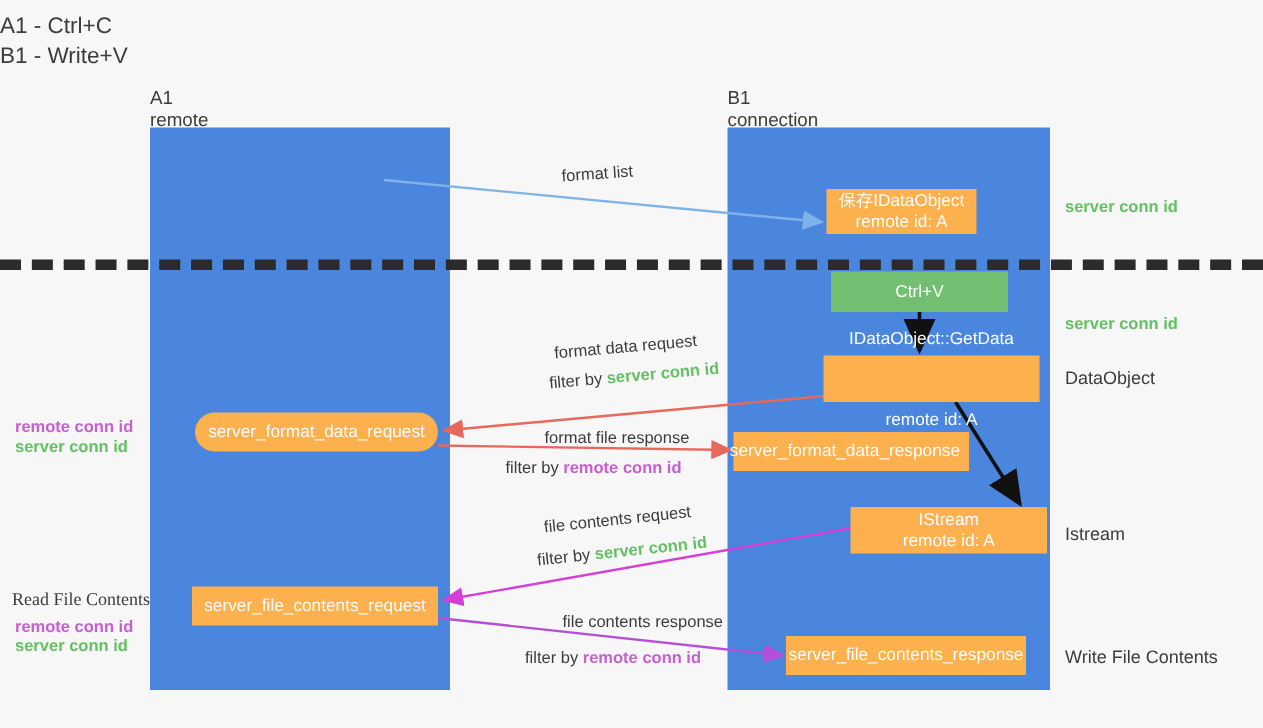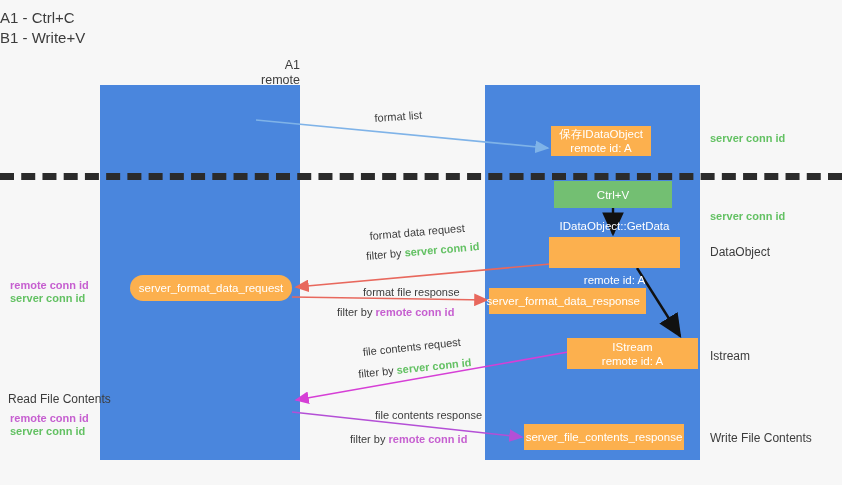--- a/index.html
+++ b/index.html
@@ -28,21 +28,21 @@
     left: 0; top: 8px;
     width: 842px;
     text-align: left;
     font-size: 15px;
     line-height: 20px;
     color: #3c3c3c;
   }
 
   
   .col-header {
-    text-align: right;
+    text-align: left;
     font-size: 12.5px;
     line-height: 15px;
     color: #3c3c3c;
   }
   #hdr-a1 { left: 100px; top: 58px; width: 200px; }
   #hdr-b1 { left: 485px; top: 58px; width: 215px; }
 
   
   .lane {
     background: #4a86dd;
@@ -105,20 +105,24 @@
 
   <div class="abs" id="title">
     <div>A1 - Ctrl+C</div>
     <div>B1 - Write+V</div>
   </div>
 
   <div class="abs col-header" id="hdr-a1">
     <div>A1</div>
     <div>remote</div>
   </div>
+  <div class="abs col-header" id="hdr-b1">
+    <div>B1</div>
+    <div>connection</div>
+  </div>
 
   <div class="abs lane" id="lane-a1"></div>
   <div class="abs lane" id="lane-b1"></div>
 
   <svg class="abs" id="wires" viewBox="0 0 842 485" xmlns="http://www.w3.org/2000/svg">
     <defs>
       <marker id="ah-blue" markerWidth="9" markerHeight="8" refX="8" refY="4" orient="auto">
         <path d="M0,0 L9,4 L0,8 z" fill="#7fb3e8"></path>
       </marker>
       <marker id="ah-red" markerWidth="9" markerHeight="8" refX="8" refY="4" orient="auto">
@@ -150,31 +154,34 @@
     <line x1="292" y1="412" x2="522" y2="437" stroke="#b44fd6" stroke-width="1.6" marker-end="url(#ah-purple)"></line>
   </svg>
 
   <div class="abs" id="separator"></div>
 
 
   <div class="abs node orange" style="left:130px; top:275px; width:162px; height:26px;border-radius:13px;">
     <span>server_format_data_request</span>
   </div>
 
+  <div class="abs node orange" style="left:128px; top:391px; width:164px; height:26px;">
+    <span>server_file_contents_request</span>
+  </div>
 
   <div class="abs node orange" style="left:551px; top:126px; width:100px; height:30px;">
     <span>保存IDataObject</span>
     <span class="l2">remote id: A</span>
   </div>
 
   <div class="abs node green" style="left:554px; top:181px; width:118px; height:27px;">
     <span>Ctrl+V</span>
   </div>
 
-  <div class="abs node orange" style="left:549px; top:237px; width:131px; height:31px;gap:40px;">
+  <div class="abs node orange" style="left:549px; top:237px; width:144px; height:31px;gap:40px;">
     <span>IDataObject::GetData</span>
     <span class="l2">remote id: A</span>
   </div>
 
   <div class="abs node orange" style="left:489px; top:288px; width:157px; height:26px;align-items:flex-end;">
     <span>server_format_data_response</span>
   </div>
 
   <div class="abs node orange" style="left:567px; top:338px; width:131px; height:31px;">
     <span>IStream</span>
@@ -209,17 +216,17 @@
 
   <div class="abs conn-line green-txt" style="left:710px; top:132px;">server conn id</div>
   <div class="abs conn-line green-txt" style="left:710px; top:210px;">server conn id</div>
   <div class="abs side-note" style="left:710px; top:245px;">DataObject</div>
   <div class="abs side-note" style="left:710px; top:349px;">Istream</div>
   <div class="abs side-note" style="left:710px; top:431px;">Write File Contents</div>
 
   <div class="abs conn-line purple-txt" style="left:10px; top:279px;">remote conn id</div>
   <div class="abs conn-line green-txt" style="left:10px; top:292px;">server conn id</div>
 
-  <div class="abs dark-note" style="left:8px; top:392px;">Read File Contents</div>
+  <div class="abs dark-note" style="left:8px; top:392px;font-family:Liberation Serif, serif;">Read File Contents</div>
   <div class="abs conn-line purple-txt" style="left:10px; top:412px;">remote conn id</div>
   <div class="abs conn-line green-txt" style="left:10px; top:425px;">server conn id</div>
 
 </div>
 
 </body></html>

